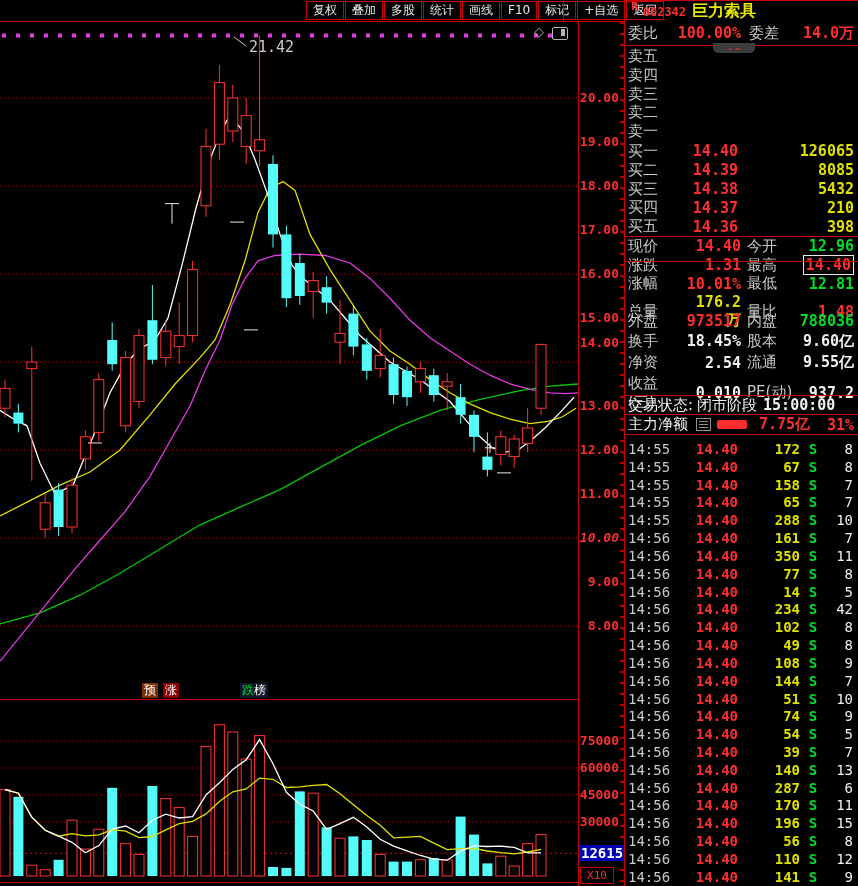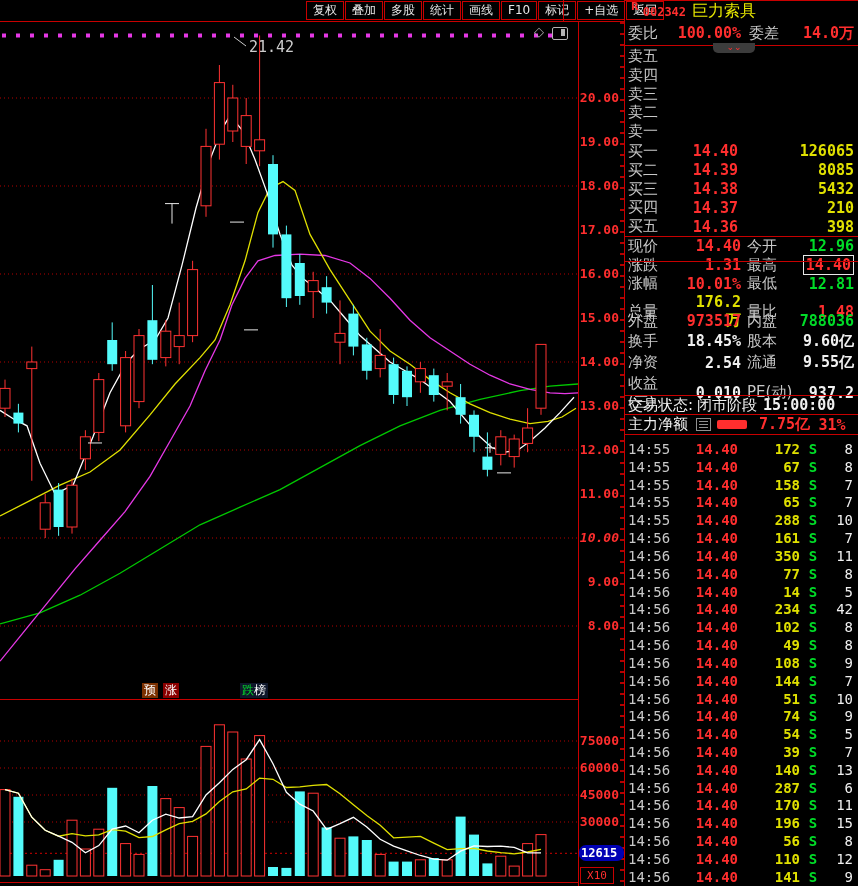--- a/index.html
+++ b/index.html
@@ -11,36 +11,36 @@
   .hline{position:absolute;height:1px;background:#c80000;}
   .vline{position:absolute;width:1px;background:#c80000;}
   
   #menubar{position:absolute;left:0;top:0;width:858px;height:21px;background:#000;}
   #menu-items{position:absolute;left:306px;top:1px;display:flex;height:19px;}
   .mbtn{border:1px solid #c80000;color:#e8e8e8;font-size:12px;line-height:17px;
         padding:0 6px;margin-right:1px;white-space:nowrap;cursor:default;}
   #title{position:absolute;left:625px;top:0;width:233px;height:21px;border-top:1px solid #c80000;}
   #title .r{color:#ff2e2e;font-size:10px;font-weight:bold;vertical-align:top;margin-left:6px;}
   #title .code{color:#ff2e2e;font-size:12px;font-weight:bold;margin-left:4px;}
-  #title .name{color:#e8e800;font-size:16px;font-weight:normal;margin-left:6px;}
+  #title .name{color:#e8e800;font-size:16px;font-weight:bold;margin-left:6px;}
   
   #price-svg{position:absolute;left:0;top:22px;}
   #vol-svg{position:absolute;left:0;top:700px;}
   #strip{position:absolute;left:0;top:682px;width:578px;height:17px;background:#000;}
   .stripbtn{position:absolute;top:1px;height:15px;font-size:12px;line-height:15px;
             padding:0 2px;cursor:default;}
   
   #axis{position:absolute;left:579px;top:22px;width:45px;height:864px;background:#000;}
   #axis .tickstripe{position:absolute;right:0;top:0;width:4px;height:100%;
       background:repeating-linear-gradient(to bottom,#b40000 0 2px,transparent 2px 11px);}
   .pxlabel{position:absolute;right:5px;font-size:13px;color:#ff2e2e;
            font-family:"DejaVu Sans Mono","Liberation Mono",monospace;font-weight:bold;}
   #curvol{position:absolute;left:0;width:45px;height:16px;background:#0000b4;color:#fff;
-          font-size:12px;line-height:16px;text-align:left;padding-left:2px;box-sizing:border-box;
-          font-family:"DejaVu Sans Mono","Liberation Mono",monospace;border-radius:7px;}
+          font-size:14px;line-height:16px;text-align:left;padding-left:2px;box-sizing:border-box;
+          font-family:"DejaVu Sans Mono","Liberation Mono",monospace;}
   #xscale{position:absolute;left:1px;width:32px;height:15px;border:1px solid #c80000;color:#ff2e2e;
           font-size:11px;line-height:15px;text-align:center;
           font-family:"DejaVu Sans Mono","Liberation Mono",monospace;}
   
   #panel{position:absolute;left:625px;top:21px;width:233px;height:865px;background:#000;font-size:15px;}
   .prow{display:grid;align-items:center;padding:0 4px 0 3px;}
   .g4{grid-template-columns:56px 1fr 56px 1fr;}
   .g4 .v{text-align:right;font-size:15px;}
   #weibi-row{height:24px;grid-template-columns:42px 1fr 42px 1fr;}
   #collapse-tab{position:absolute;left:88px;top:22px;width:42px;height:10px;background:#3c3c3c;
@@ -272,21 +272,21 @@
   <div id="axis">
     <div class="tickstripe"></div>
     <div id="curvol" class="num" style="top:823px">12615</div>
     <div id="xscale" style="top:845px">X10</div>
   <div class="pxlabel" style="top: 68px;">20.00</div>
       <div class="pxlabel" style="top: 112px;">19.00</div>
       <div class="pxlabel" style="top: 156px;">18.00</div>
       <div class="pxlabel" style="top: 200px;">17.00</div>
       <div class="pxlabel" style="top: 244px;">16.00</div>
       <div class="pxlabel" style="top: 288px;">15.00</div>
-      <div class="pxlabel" style="top: 332px; padding-left: 48px;">14.00</div>
+      <div class="pxlabel" style="top: 313px; padding-left: 48px;">14.00</div>
       <div class="pxlabel" style="top: 376px;">13.00</div>
       <div class="pxlabel" style="top: 420px;">12.00</div>
       <div class="pxlabel" style="top: 464px;">11.00</div>
       <div class="pxlabel" style="top: 508px; font-style: italic;">10.00</div>
       <div class="pxlabel" style="top: 552px;">9.00</div>
       <div class="pxlabel" style="top: 596px;">8.00</div>
       <div class="pxlabel" style="top: 711px;">75000</div>
       <div class="pxlabel" style="top: 738px;">60000</div>
       <div class="pxlabel" style="top: 765px;">45000</div>
       <div class="pxlabel" style="top: 792px;">30000</div>
@@ -416,21 +416,21 @@
       <span>交易状态:</span>
       <span style="margin-left:4px">闭市阶段</span>
       <span class="num" style="margin-left:6px;font-size:15px">15:00:00</span>
     </div>
     <div class="hline" style="left:0;top:0;width:233px;position:relative"></div>
     <div id="flow-row">
       <span class="white">主力净额</span>
       <span id="flow-icon"></span>
       <span id="flow-bar"></span>
       <span class="red num" style="flex:1;text-align:right">7.75亿</span>
-      <span class="red num" style="width:44px;text-align:center">31%</span>
+      <span class="red num" style="width:44px;text-align:right">31%</span>
     </div>
     <div class="hline" style="left:0;top:0;width:233px;position:relative"></div>
     <div id="ticks">
         <div class="tickrow">
           <span class="gray num" style="font-weight:normal">14:55</span>
           <span class="ta red num">14.40</span>
           <span class="ta yellow num">172</span>
           <span class="side green num">S</span>
           <span class="ta white num" style="font-weight:normal">8</span>
         </div>

